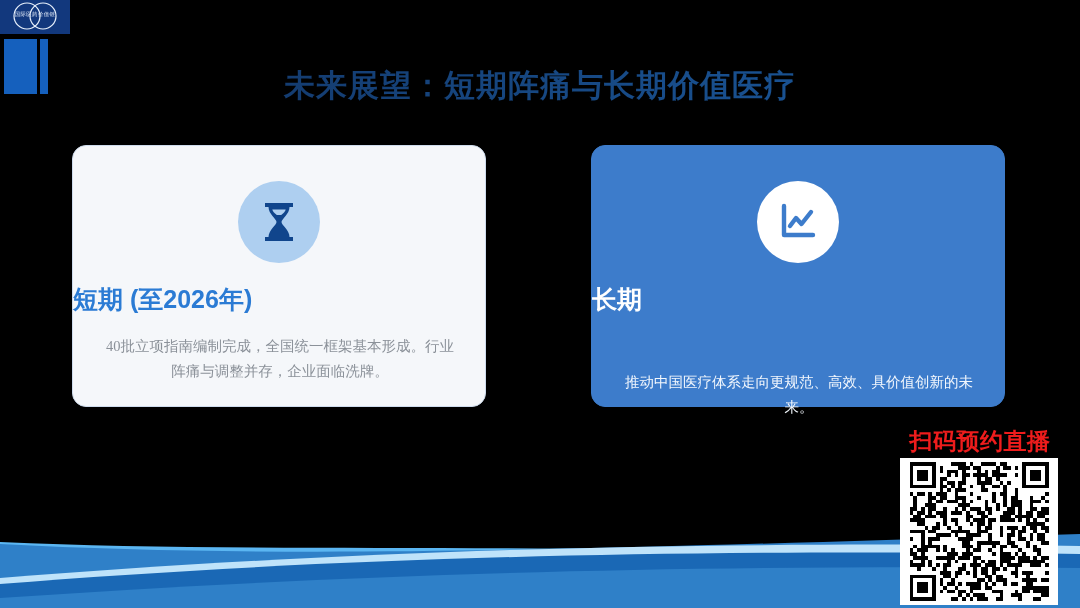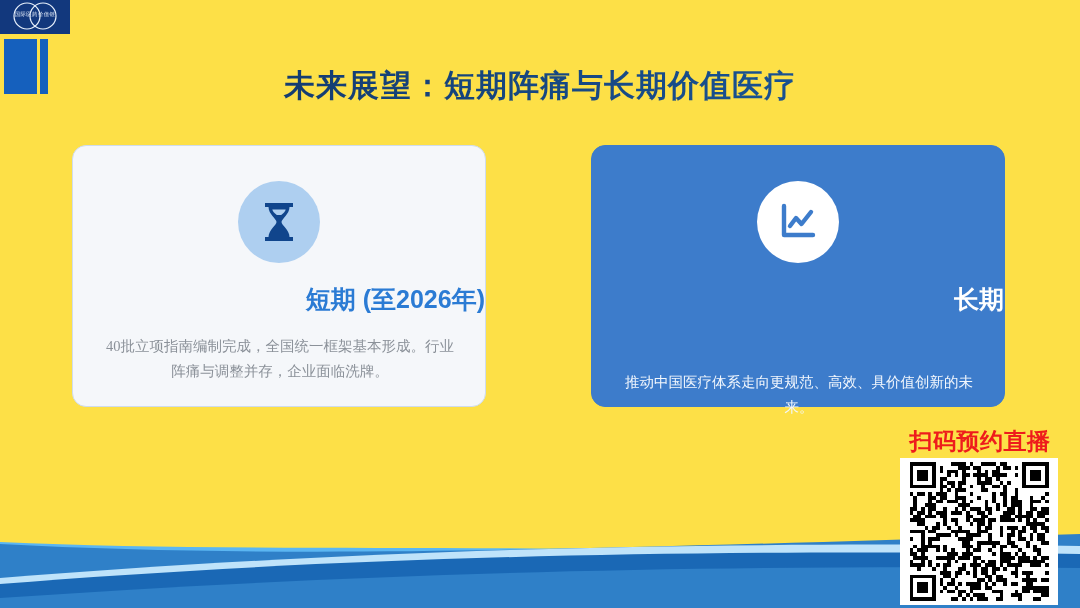--- a/index.html
+++ b/index.html
@@ -14,21 +14,21 @@
     overflow: hidden;
     position: relative;
   }
 
   
   #slide {
     position: absolute;
     inset: 0;
     width: 1080px;
     height: 608px;
-    background: #fde047;
+    background: #000000;
     overflow: hidden;
   }
 
   
   #logo-block {
     position: absolute;
     left: 0;
     top: 0;
     width: 96px;
     height: 100px;
@@ -131,21 +131,21 @@
     justify-content: center;
   }
   #icon-circle-short { background: #aecff0; }
   #icon-circle-long  { background: #ffffff; }
 
   .card-title {
     position: absolute;
     top: 136px;
     left: 0;
     width: 100%;
-    text-align: right;
+    text-align: left;
     font-size: 25px;
     font-weight: bold;
     line-height: 34px;
     white-space: nowrap;
   }
   #card-short .card-title { color: #2b7bd4; }
   #card-long  .card-title { color: #ffffff; }
 
   .card-body {
     position: absolute;

